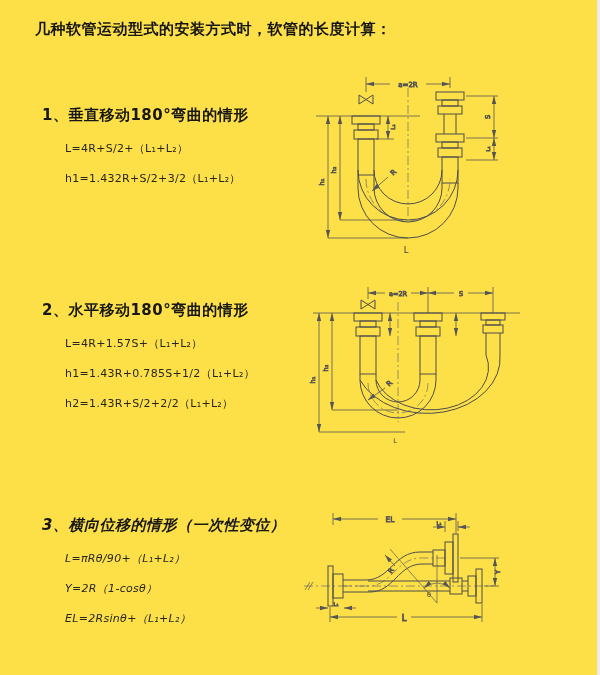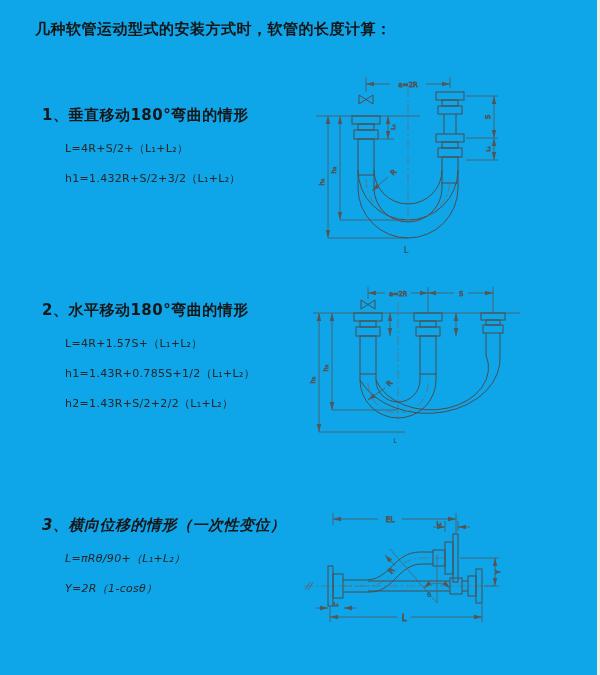--- a/index.html
+++ b/index.html
@@ -1,17 +1,17 @@
 <!DOCTYPE html>
 <html><head>
 <meta charset="utf-8">
 <style>
   html,body{margin:0;padding:0;background:#ffffff;}
   .page{
-    position:relative;width:600px;height:675px;background:#0ea5e9;
+    position:relative;width:600px;height:675px;background:#fde047;
     font-family:"DejaVu Sans",sans-serif;color:#222;overflow:hidden;
     box-shadow:inset -3px 0 0 #ececec;
   }
   .doc-title{
     position:absolute;left:35px;top:20px;font-size:15px;font-weight:700;
     color:#151515;letter-spacing:0.5px;white-space:nowrap;
   }
   .section{position:absolute;left:42px;width:300px;}
   .sec1{top:106px;}
   .sec2{top:301px;}
@@ -52,20 +52,21 @@
     <div class="section-heading">2、水平移动180°弯曲的情形</div>
     <div class="formula">L=4R+1.57S+（L₁+L₂）</div>
     <div class="formula">h1=1.43R+0.785S+1/2（L₁+L₂）</div>
     <div class="formula">h2=1.43R+S/2+2/2（L₁+L₂）</div>
   </div>
 
   <div class="section sec3">
     <div class="section-heading">3、横向位移的情形（一次性变位）</div>
     <div class="formula">L=πRθ/90+（L₁+L₂）</div>
     <div class="formula">Y=2R（1-cosθ）</div>
+    <div class="formula">EL=2Rsinθ+（L₁+L₂）</div>
   </div>
 
   <svg class="diagram dia1" width="284" height="192" viewBox="0 0 284 192">
     <defs>
       <marker id="aw1" markerWidth="9" markerHeight="7" refX="8" refY="3" orient="auto-start-reverse" markerUnits="userSpaceOnUse">
         <path d="M0,0.8 L8,3 L0,5.2 Z" fill="#555"></path>
       </marker>
       <pattern id="hatch1" width="3.6" height="3.6" patternUnits="userSpaceOnUse">
         <path d="M0,3.6 L3.6,0 M0,0 L3.6,3.6" stroke="#8b8b8b" stroke-width="0.5"></path>
       </pattern>

